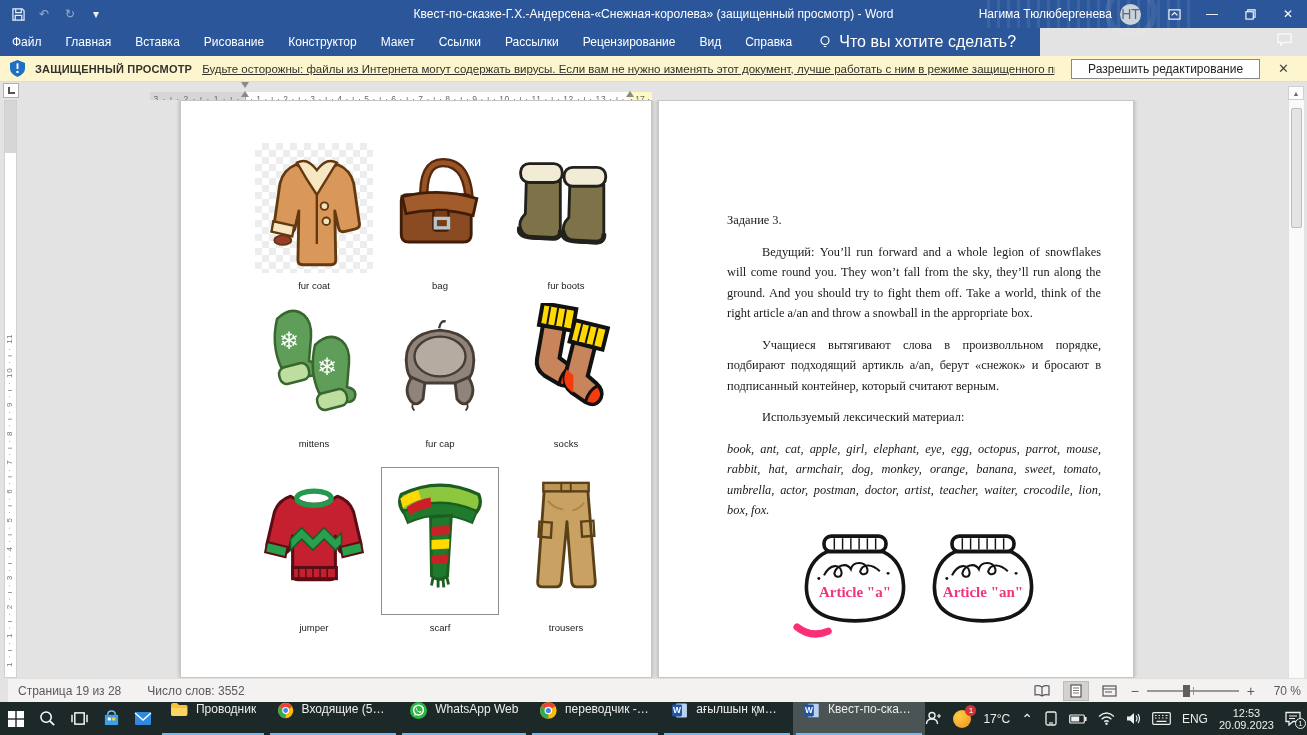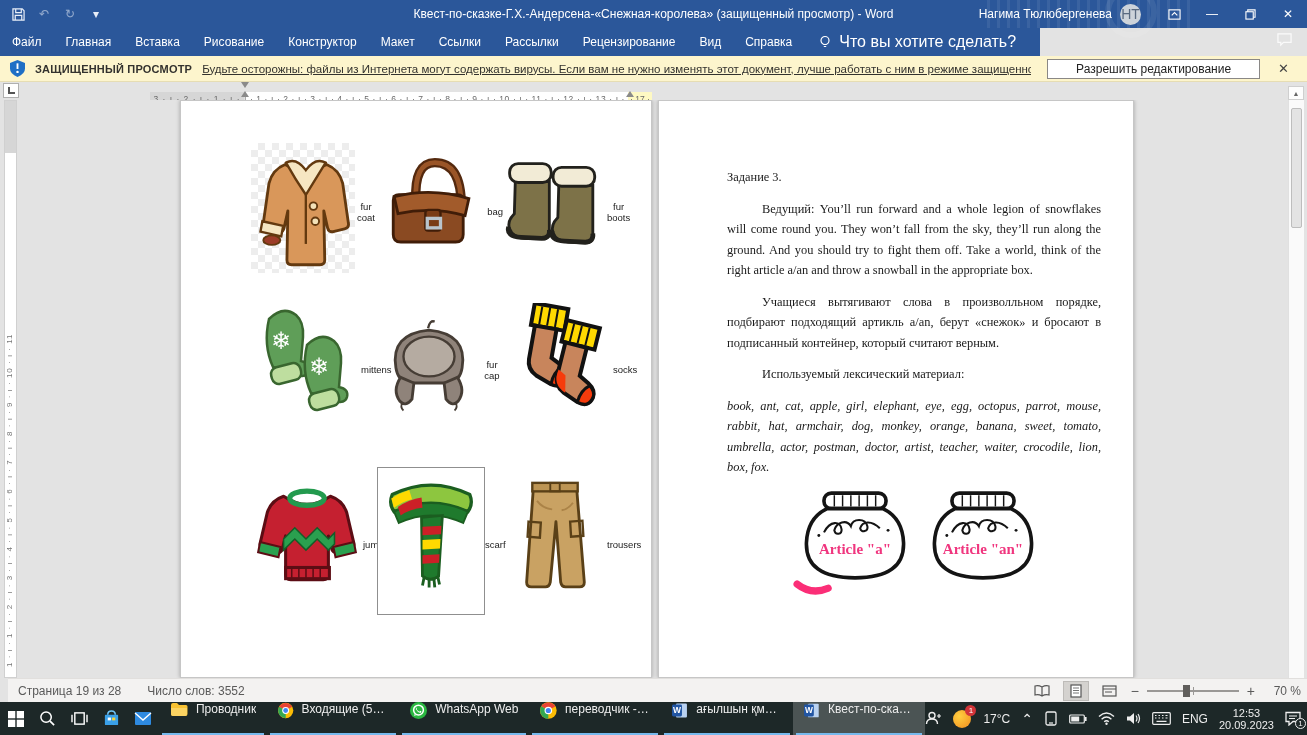--- a/index.html
+++ b/index.html
@@ -33,21 +33,21 @@
   .tellme { display:flex; align-items:center; gap:7px; font-size:16px; margin-left:14px; }
   .bulb { width:14px; height:14px; }
   .comment-ic { position:absolute; right:14px; top:32px; opacity:.85; }
 
   
   .banner { position:absolute; left:0; top:56px; width:1307px; height:26px; background:var(--banner-yellow,#fdf5cd);
     display:flex; align-items:center; gap:10px; padding:0 10px; border-bottom:1px solid #e6ddb3; }
   .shield { width:15px; height:17px; flex:0 0 auto; }
   .banner-label { font-size:11px; font-weight:bold; color:#33322e; white-space:nowrap; letter-spacing:.2px; }
   .banner-msg { font-size:11.5px; color:#33322e; text-decoration:underline; white-space:nowrap; overflow:hidden; }
-  .banner-btn { font-size:12px; color:#222; background:#fff; border:1px solid #8a8886; padding:2px 28px;
+  .banner-btn { font-size:12px; color:#222; background:#fff; border:1px solid #8a8886; padding:2px 16px;
     white-space:nowrap; margin-left:6px; }
   .banner-x { margin-left:auto; font-size:13px; color:#444; padding:0 8px; }
 
   
   .rulerrow { position:absolute; left:0; top:82px; width:1307px; height:18px; background:#e3e3e3; }
   .tabsel { position:absolute; left:3px; top:1px; width:16px; height:15px; background:#fff; border:1px solid #b0b0b0;
     display:flex; align-items:center; justify-content:center; }
   .tabsel .L { width:7px; height:7px; border-left:2px solid #555; border-bottom:2px solid #555; }
   .hruler { position:absolute; left:150px; top:10px; width:502px; height:23px; display:flex; font-size:8.5px;
     color:#6a6a6a; line-height:14px; }
@@ -68,32 +68,32 @@
 
   .page { position:absolute; top:0; background:#fff; box-shadow:0 0 4px rgba(0,0,0,.28); border:1px solid #c6c6c6; }
   .left-page { left:180px; width:472px; height:578px; }
   .right-page { left:658px; width:476px; height:578px; padding:66px 34px 0 68px; }
 
   
   .g-row { position:absolute; left:70px; width:380px; display:flex; }
   .g-row.r1 { top:42px; }
   .g-row.r2 { top:200px; }
   .g-row.r3 { top:366px; }
-  .cell { width:126px; display:flex; flex-direction:row; align-items:center; }
+  .cell { width:126px; display:flex; flex-direction:column; align-items:center; }
   .art { width:118px; height:130px; display:flex; align-items:center; justify-content:center; }
   .r3 .art { height:148px; }
   .checker { background-image:
       linear-gradient(45deg,#ededed 25%,transparent 25%,transparent 75%,#ededed 75%),
       linear-gradient(45deg,#ededed 25%,transparent 25%,transparent 75%,#ededed 75%);
     background-size:14px 14px; background-position:0 0,7px 7px; }
   .boxed { border:1px solid #8f8f8f; background:#fff; }
   .cap { font-size:9.5px; color:#222; margin-top:7px; text-align:center; }
 
   
-  .doc-text { font-family:"Liberation Serif", serif; font-size:12.4px; color:#1a1a1a; line-height:20.5px; width:374px; }
+  .doc-text { font-family:"Liberation Serif", serif; font-size:12.4px; color:#1a1a1a; line-height:20.5px; width:374px;margin-top:43px; }
   .doc-text p { text-align:justify; margin-bottom:11px; }
   .doc-text .indent { text-indent:35px; }
   .doc-text .italic { font-style:italic; margin-top:2px; }
   .heading { margin-bottom:13px; text-align:left; }
 
   .jars { position:relative; margin:6px 0 0 66px; width:252px; height:112px; display:flex; gap:4px; }
   .jar { position:relative; width:124px; height:112px; }
   .jar svg { position:absolute; inset:0; }
   .jar-label { position:absolute; left:0; right:0; top:52px; text-align:center; font-family:"Liberation Serif", serif;
     font-weight:bold; font-size:15px; color:var(--jar-pink,#f0357e); white-space:nowrap; }

